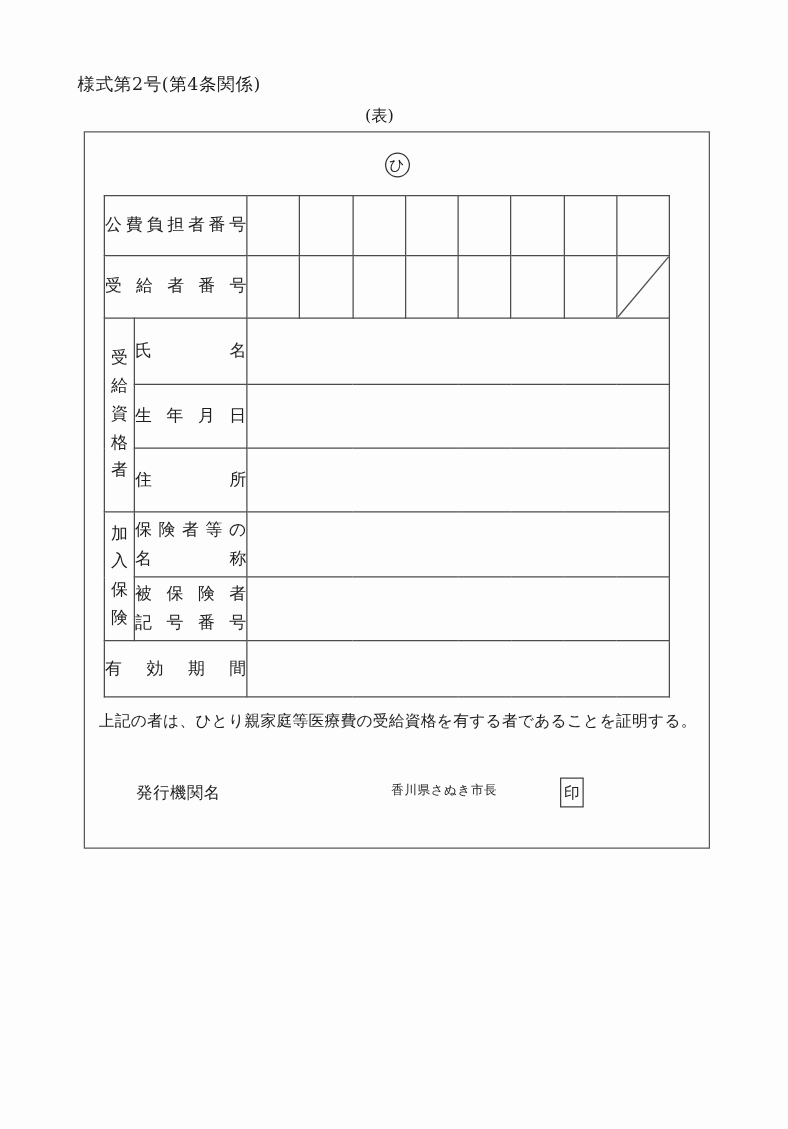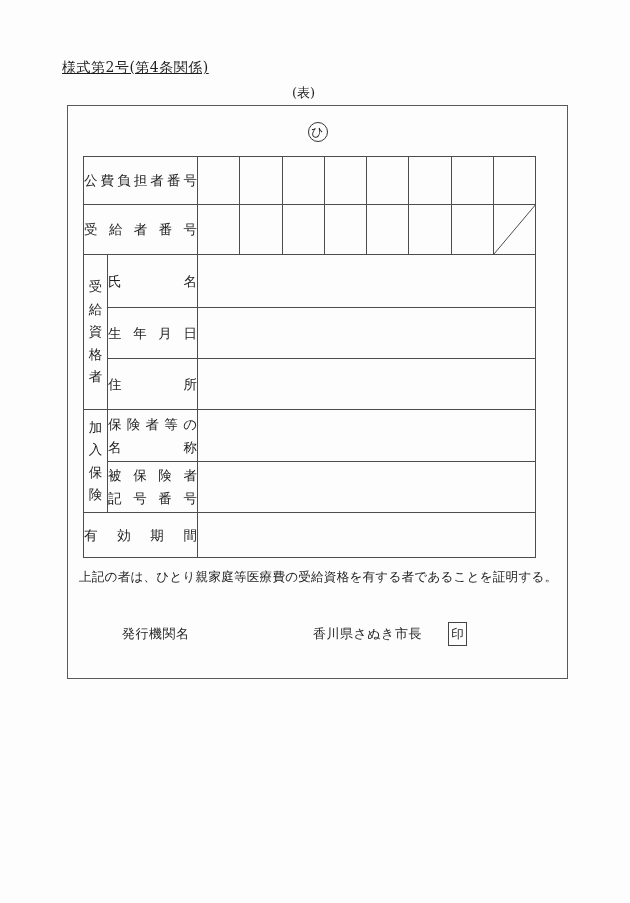--- a/index.html
+++ b/index.html
@@ -15,21 +15,20 @@
     height: 903px;
     background: #fdfdfd;
     overflow: hidden;
   }
   .form-number {
     position: absolute;
     left: 62px;
     top: 59px;
     font-size: 14px;
     letter-spacing: 0.5px;
-    text-decoration: underline;
   }
   .side-label {
     position: absolute;
     left: 292px;
     top: 84px;
     font-size: 13px;
   }
   .outer-box {
     position: absolute;
     left: 67px;
@@ -117,27 +116,26 @@
     letter-spacing: 0.2px;
     white-space: nowrap;
     font-family: Liberation Serif, serif;
   }
   .issuer-label {
     position: absolute;
     left: 41px;
     top: 519px;
     font-size: 13px;
     letter-spacing: 0.5px;
-    margin-left: 13px;
   }
   .issuer-name {
     position: absolute;
     left: 245px;
     top: 519px;
-    font-size: 13px;
+    font-size: 10px;
     letter-spacing: 0.5px;
   }
   .seal-box {
     position: absolute;
     left: 380px;
     top: 516px;
     width: 17px;
     height: 22px;
     border: 1px solid #444;
     display: flex;

